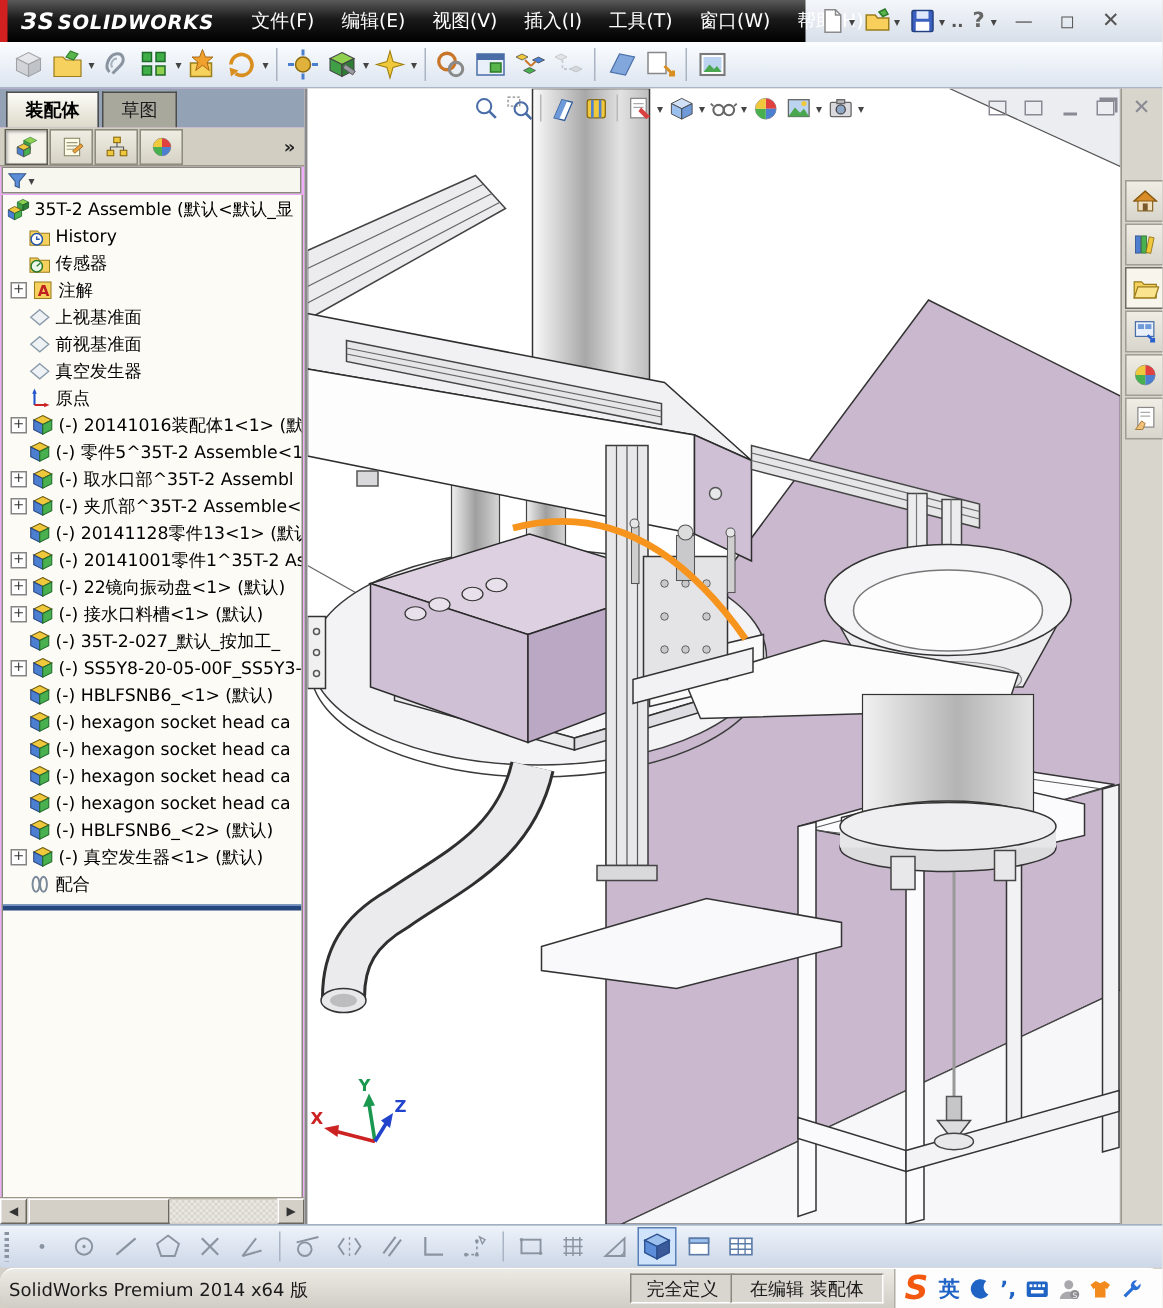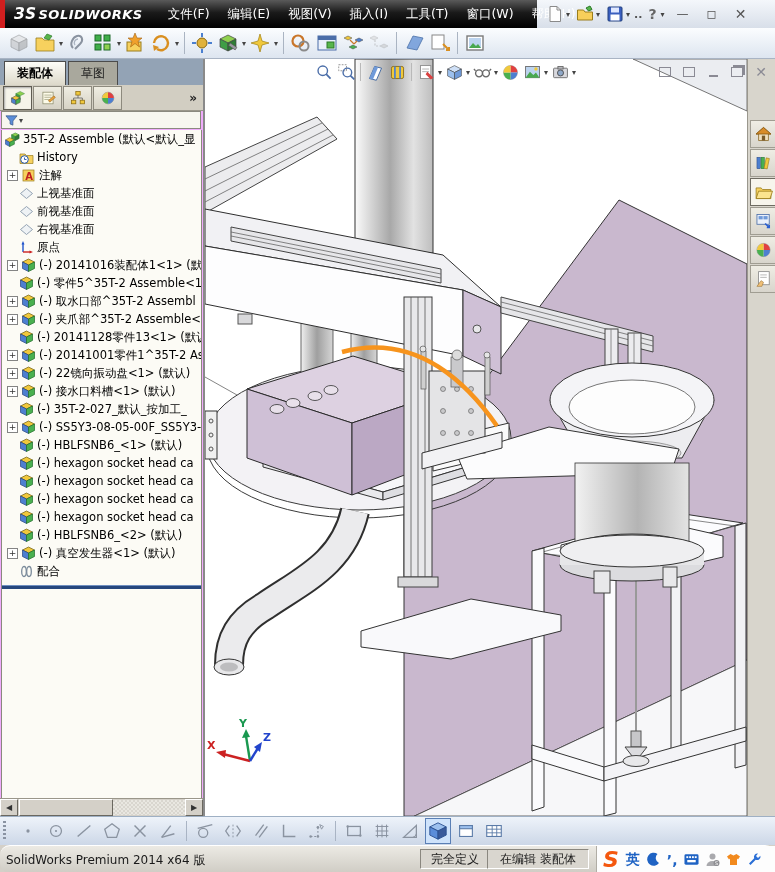--- a/index.html
+++ b/index.html
@@ -362,20 +362,31 @@
           <span class="ticon">
             <svg viewBox="0 0 15 15">
               <path d="M1 4h5l1.5 1.5H14v8H1z" fill="#f7d15e" stroke="#9a7d1c" stroke-width=".7"></path>
               <circle cx="5.5" cy="9.5" r="3.8" fill="#fff" stroke="#2255aa" stroke-width="1"></circle>
               <path d="M5.5 7.5 V9.5 H7.5" fill="none" stroke="#2255aa" stroke-width=".9"></path>
             </svg>
           </span>
           <span class="tlabel">History</span>
         </div>
         <div class="trow">
+          <span class="texp"></span>
+          <span class="ticon">
+            <svg viewBox="0 0 15 15">
+              <path d="M1 4h5l1.5 1.5H14v8H1z" fill="#f7d15e" stroke="#9a7d1c" stroke-width=".7"></path>
+              <circle cx="5.5" cy="9.5" r="3.8" fill="#eaf6ea" stroke="#2a7a2a" stroke-width="1"></circle>
+              <line x1="5.5" y1="9.5" x2="7.8" y2="7.5" stroke="#2a7a2a" stroke-width=".9"></line>
+            </svg>
+          </span>
+          <span class="tlabel">传感器</span>
+        </div>
+        <div class="trow">
           <span class="texp box">+</span>
           <span class="ticon">
             <svg viewBox="0 0 15 15">
               <rect x="2" y="2" width="11" height="11" fill="#f7d15e" stroke="#9a7d1c" stroke-width=".7"></rect>
               <text x="4.2" y="11.5" font-size="10" font-weight="bold" fill="#c02020">A</text>
             </svg>
           </span>
           <span class="tlabel">注解</span>
         </div>
         <div class="trow">
@@ -396,21 +407,21 @@
           </span>
           <span class="tlabel">前视基准面</span>
         </div>
         <div class="trow">
           <span class="texp"></span>
           <span class="ticon">
             <svg viewBox="0 0 15 15">
               <polygon points="7.5,2.5 13.5,7.5 7.5,12.5 1.5,7.5" fill="#e8eef5" fill-opacity=".7" stroke="#8899aa" stroke-width=".9"></polygon>
             </svg>
           </span>
-          <span class="tlabel">右视基准面</span>
+          <span class="tlabel">真空发生器</span>
         </div>
         <div class="trow">
           <span class="texp"></span>
           <span class="ticon">
             <svg viewBox="0 0 15 15">
               <line x1="4" y1="12" x2="4" y2="3" stroke="#2255cc" stroke-width="1.4"></line>
               <polygon points="4,1 2.5,4.5 5.5,4.5" fill="#2255cc"></polygon>
               <line x1="4" y1="12" x2="12" y2="12" stroke="#cc2222" stroke-width="1.4"></line>
               <polygon points="14,12 10.5,10.5 10.5,13.5" fill="#cc2222"></polygon>
             </svg>
@@ -518,21 +529,21 @@
         </div>
         <div class="trow">
           <span class="texp box">+</span>
           <span class="ticon">
             <svg viewBox="0 0 15 15">
               <polygon points="7.5,1 13.5,4 7.5,7 1.5,4" fill="#f0c83c" stroke="#6b5a10" stroke-width=".7"></polygon>
               <polygon points="1.5,4 7.5,7 7.5,13.5 1.5,10.5" fill="#4d7fd0" stroke="#27447e" stroke-width=".7"></polygon>
               <polygon points="7.5,7 13.5,4 13.5,10.5 7.5,13.5" fill="#49b04f" stroke="#1e6b2a" stroke-width=".7"></polygon>
             </svg>
           </span>
-          <span class="tlabel">(-) SS5Y3-08-05-00F_SS5Y3-</span>
+          <span class="tlabel">(-) SS5Y8-20-05-00F_SS5Y3-</span>
         </div>
         <div class="trow">
           <span class="texp"></span>
           <span class="ticon">
             <svg viewBox="0 0 15 15">
               <polygon points="7.5,1 13.5,4 7.5,7 1.5,4" fill="#f0c83c" stroke="#6b5a10" stroke-width=".7"></polygon>
               <polygon points="1.5,4 7.5,7 7.5,13.5 1.5,10.5" fill="#4d7fd0" stroke="#27447e" stroke-width=".7"></polygon>
               <polygon points="7.5,7 13.5,4 13.5,10.5 7.5,13.5" fill="#49b04f" stroke="#1e6b2a" stroke-width=".7"></polygon>
             </svg>
           </span>

